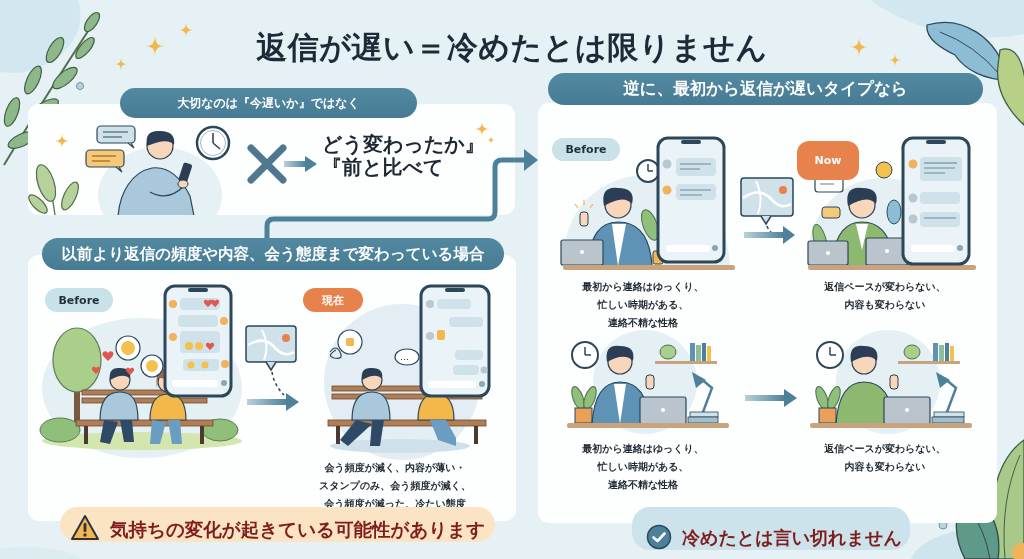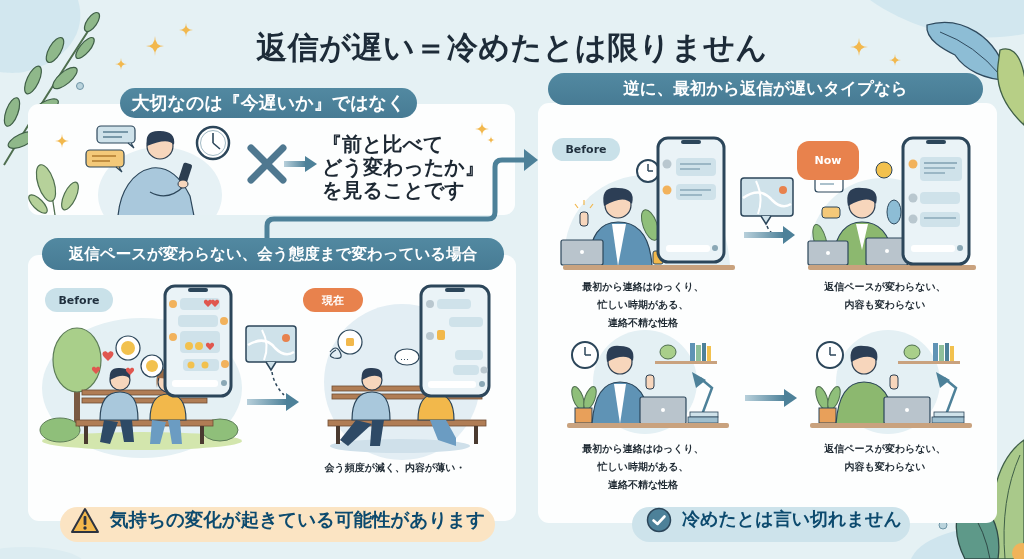--- a/index.html
+++ b/index.html
@@ -15,22 +15,22 @@
            font-weight: bold; color: #1d2b38; letter-spacing: 0.5px; }
   .tag { position: absolute; border-radius: 12px; font-weight: bold; font-size: 11px; display: flex;
          align-items: center; justify-content: center; }
   .tag.before { background: #c9e1e9; color: #1f2f3d; }
   .tag.now { background: #e8824d; color: #fff; }
   .caption { position: absolute; width: 240px; text-align: center; font-size: 10px; font-weight: bold;
              line-height: 18px; color: #1f2a33; }
   .caption span { display: block; white-space: nowrap; }
   .msg { position: absolute; left: 322px; top: 133px; font-size: 20px; font-weight: bold; line-height: 23px; color: #1d2833; }
   .msg span { display: block; white-space: nowrap; }
-  .conclusion { position: absolute; border-radius: 18px; display: flex; align-items: flex-start;
-                font-weight: bold; white-space: nowrap; color: #0c4a6e; }
+  .conclusion { position: absolute; border-radius: 18px; display: flex; align-items: flex-end;
+                font-weight: bold; white-space: nowrap; color: #7f1d1d; }
   .conclusion.warn { background: #fbe4c3; }
   .conclusion.ok { background: #cde3eb; }
   .conclusion svg { flex: none; }
 </style>
 </head>
 <body>
 
 <div id="page">
 
   <svg class="layer" viewBox="0 0 1024 559">
@@ -393,35 +393,36 @@
       <path d="M944 420 L956 388 L944 378" stroke="#4d8199" stroke-width="2.5" fill="none"></path>
       <path d="M936 372 L950 380 L940 388 Z" fill="#4d8199"></path>
       <rect x="934" y="412" width="30" height="5" fill="#cfe2ea" stroke="#2c465a" stroke-width="0.8"></rect>
       <rect x="932" y="417" width="32" height="6" fill="#9fbfcf" stroke="#2c465a" stroke-width="0.8"></rect>
       <rect x="810" y="423" width="162" height="5" rx="2" fill="#c9a27e"></rect>
     </g>
   </svg>
 
   <div class="title">返信が遅い＝冷めたとは限りません</div>
 
-  <div class="pill heading" style="left:120px;top:88px;width:297px;height:30px;font-size:18px;">大切なのは『今遅いか』ではなく</div>
-  <div class="pill heading" style="left:42px;top:238px;width:462px;height:32px;font-size:15.5px;">返信ペースが変わらない、会う態度まで変わっている場合</div>
+  <div class="pill heading" style="left:120px;top:88px;width:297px;height:30px;font-size:12px;">大切なのは『今遅いか』ではなく</div>
+  <div class="pill heading" style="left:42px;top:238px;width:462px;height:32px;font-size:15.5px;">以前より返信の頻度や内容、会う態度まで変わっている場合</div>
   <div class="pill heading" style="left:548px;top:73px;width:435px;height:32px;font-size:16.5px;">逆に、最初から返信が遅いタイプなら</div>
 
   <div class="msg">
+    <span>どう変わったか』</span>
     <span>『前と比べて</span>
-    <span>どう変わったか』</span>
-    <span>を見ることです</span>
   </div>
 
   <div class="tag before" style="left:45px;top:288px;width:68px;height:24px;">Before</div>
   <div class="tag now" style="left:303px;top:288px;width:60px;height:24px;text-align:right;">現在</div>
 
   <div class="caption" style="left:275px;top:459px;">
     <span>会う頻度が減く、内容が薄い・</span>
+    <span>スタンプのみ、会う頻度が減く、</span>
+    <span>会う頻度が減った、冷たい態度</span>
   </div>
 
   <div class="conclusion warn" style="left:60px;top:507px;width:435px;height:35px;font-size:18.5px;">
     <svg width="30" height="28" viewBox="0 0 30 28" style="margin:0 10px 0 10px;">
       <path d="M15 2 L28 25 L2 25 Z" fill="#f2b84d" stroke="#2c3340" stroke-width="2" stroke-linejoin="round"></path>
       <rect x="13.6" y="9" width="2.8" height="9" rx="1" fill="#2c3340"></rect>
       <circle cx="15" cy="21" r="1.7" fill="#2c3340"></circle>
     </svg>
     <span>気持ちの変化が起きている可能性があります</span>
   </div>
@@ -441,21 +442,21 @@
   <div class="caption" style="left:523px;top:440px;">
     <span>最初から連絡はゆっくり、</span>
     <span>忙しい時期がある、</span>
     <span>連絡不精な性格</span>
   </div>
   <div class="caption" style="left:765px;top:440px;">
     <span>返信ペースが変わらない、</span>
     <span>内容も変わらない</span>
   </div>
 
-  <div class="conclusion ok" style="left:632px;top:507px;width:278px;height:35px;font-size:18px;">
+  <div class="conclusion ok" style="left:632px;top:507px;width:278px;height:43px;font-size:18px;">
     <svg width="26" height="26" viewBox="0 0 26 26" style="margin:0 10px 0 14px;">
       <circle cx="13" cy="13" r="11.5" fill="#4d8199" stroke="#2c465a" stroke-width="1.5"></circle>
       <path d="M7.5 13.5 L11.5 17 L18.5 9.5" stroke="#fff" stroke-width="2.6" fill="none" stroke-linecap="round" stroke-linejoin="round"></path>
     </svg>
     <span>冷めたとは言い切れません</span>
   </div>
 
 </div>
 
 </body></html>

